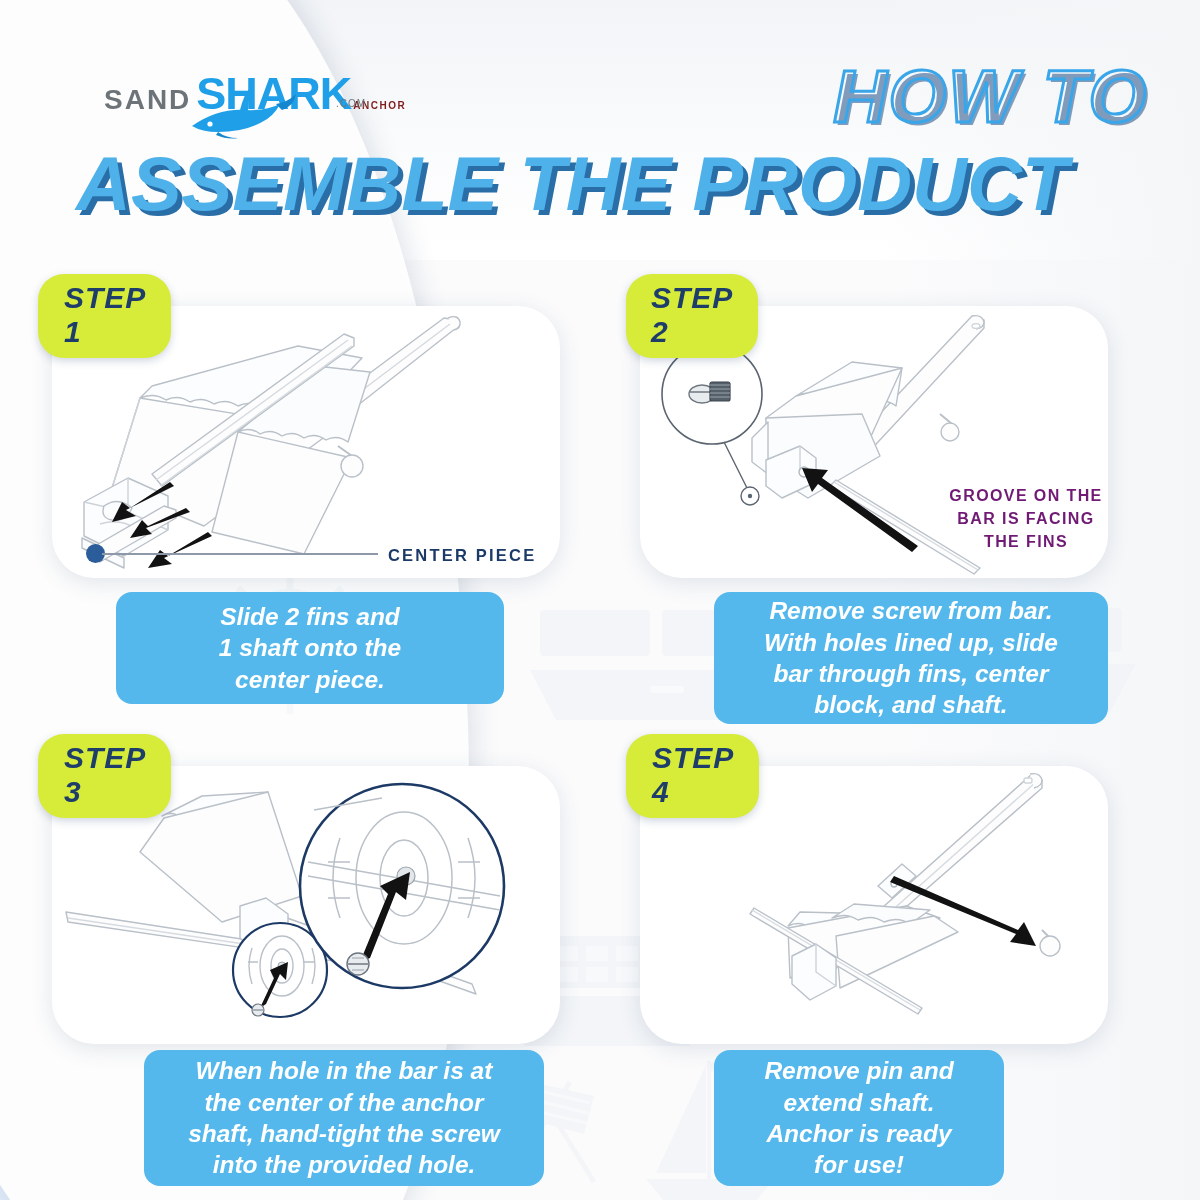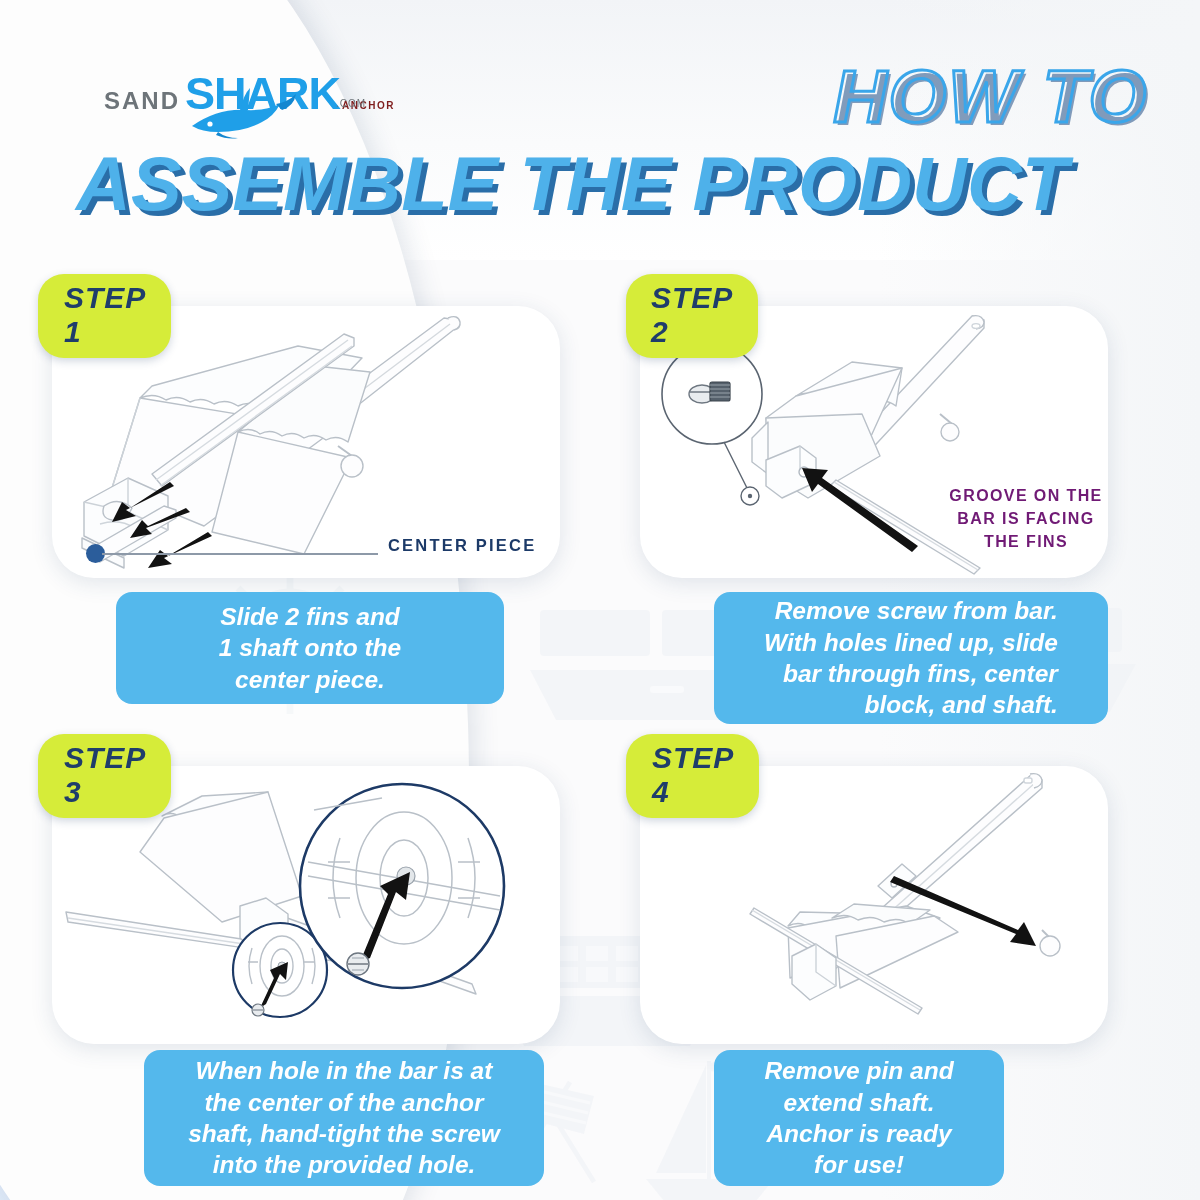--- a/index.html
+++ b/index.html
@@ -26,21 +26,21 @@
   .bg-rightsheen{position:absolute;right:0;top:0;width:460px;height:1200px;
     background:linear-gradient(270deg,#f4f6f8 0%,rgba(255,255,255,0) 70%);z-index:0;}
 
   
   .wm{position:absolute;opacity:.55;z-index:0;pointer-events:none;}
   .wm svg{display:block;}
 
   
   .logo{position:absolute;left:104px;top:68px;width:250px;height:58px;z-index:6;}
   .logo-row{display:flex;align-items:baseline;}
-  .logo-sand{font-size:24px;font-weight:700;color:#6d7479;letter-spacing:2px;}
+  .logo-sand{font-size:28px;font-weight:700;color:#6d7479;letter-spacing:2px;}
   .logo-shark{font-size:45px;font-weight:800;color:#1f9fe8;letter-spacing:-1px;margin-left:5px;}
   .logo-anchor{font-size:10px;font-weight:700;color:#7f1d1d;letter-spacing:1.5px;margin-left:2px;}
   .logo-com{position:absolute;left:196px;top:30px;font-size:10px;font-weight:400;color:#6d7479;letter-spacing:1px;margin-left:36px;}
   .logo-fish{position:absolute;left:84px;top:18px;}
 
   .howto{position:absolute;right:52px;top:54px;z-index:6;
     font-size:74px;font-weight:700;font-style:italic;letter-spacing:2px;
     color:transparent;-webkit-text-stroke:3px #3aa6ea;
     text-shadow:3px 3px 0 rgba(31,79,135,.55);}
   .assemble{position:absolute;left:76px;top:140px;z-index:6;
@@ -226,21 +226,21 @@
 
         <g fill="#121212">
           <path d="M122 180 L74 204 L84 210 L60 216 L70 196 L78 202 L118 176 Z"></path>
           <path d="M138 206 L94 222 L100 228 L78 232 L90 214 L96 220 L134 202 Z"></path>
           <path d="M160 230 L112 252 L120 258 L96 262 L108 244 L116 250 L156 226 Z"></path>
         </g>
       </svg>
 
       <div class="cp-dot" style="left:34px;top:238px;"></div>
       <div class="cp-line" style="left:50px;top:247px;width:276px;"></div>
-      <div class="cp-label" style="left:336px;top:230px;text-align:center;">CENTER PIECE</div>
+      <div class="cp-label" style="left:336px;top:240px;text-align:center;">CENTER PIECE</div>
     </div>
     <div class="caption" style="left:116px;top:592px;width:388px;height:112px;white-space:pre-line;">Slide 2 fins and
 1 shaft onto the
 center piece.</div>
   </div>
 
   <div class="step">
     <div class="badge" style="left:626px;top:274px;padding-left:25px;">STEP 2</div>
     <div class="card" style="left:640px;top:306px;width:468px;height:272px;">
       <svg class="art" width="468" height="272" viewBox="0 0 468 272">
@@ -282,21 +282,21 @@
         </g>
 
         <g fill="#121212">
           <path d="M278 240 L182 172 L188 164 L162 162 L172 186 L178 178 L272 246 Z"></path>
         </g>
       </svg>
       <div class="note" style="left:296px;top:178px;width:180px;white-space:pre-line;">GROOVE ON THE
 BAR IS FACING
 THE FINS</div>
     </div>
-    <div class="caption" style="left:714px;top:592px;width:394px;height:132px;white-space:pre-line;text-align:right;">Remove screw from bar.
+    <div class="caption" style="left:714px;top:592px;width:394px;height:132px;white-space:pre-line;">Remove screw from bar.
 With holes lined up, slide
 bar through fins, center
 block, and shaft.</div>
   </div>
 
   <div class="step">
     <div class="badge" style="left:38px;top:734px;">STEP 3</div>
     <div class="card" style="left:52px;top:766px;width:508px;height:278px;">
       <svg class="art" width="508" height="278" viewBox="0 0 508 278">
         <g fill="none" stroke="#b9c0c8" stroke-width="1.4" stroke-linejoin="round">

